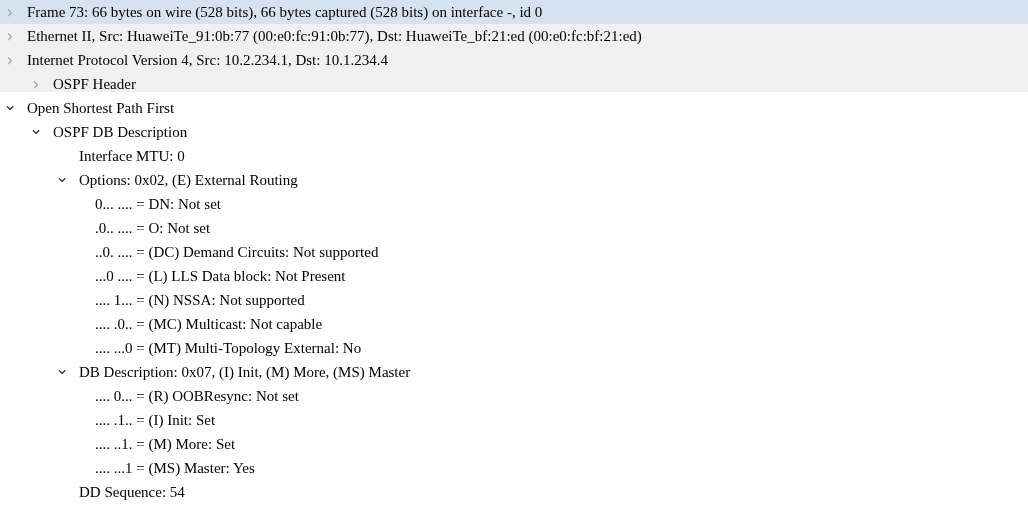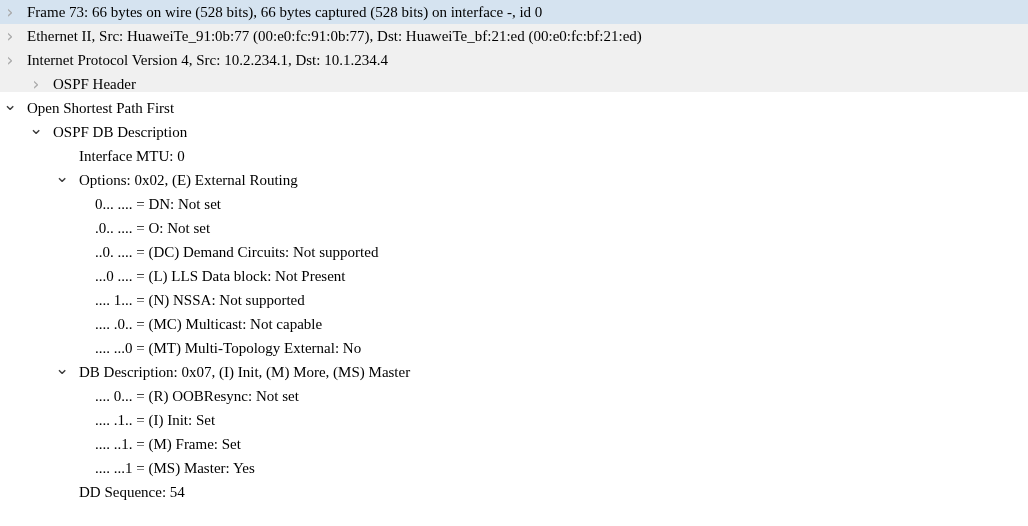--- a/index.html
+++ b/index.html
@@ -159,21 +159,21 @@
         <span class="twisty expanded"></span>
         <span class="label">DB Description: 0x07, (I) Init, (M) More, (MS) Master</span>
       </div>
       <div class="row d3">
         <span class="label">.... 0... = (R) OOBResync: Not set</span>
       </div>
       <div class="row d3">
         <span class="label">.... .1.. = (I) Init: Set</span>
       </div>
       <div class="row d3">
-        <span class="label">.... ..1. = (M) Frame: Set</span>
+        <span class="label">.... ..1. = (M) More: Set</span>
       </div>
       <div class="row d3">
         <span class="label">.... ...1 = (MS) Master: Yes</span>
       </div>
       <div class="row d2">
         <span class="label">DD Sequence: 54</span>
       </div>
     </div>
 </div>
 

